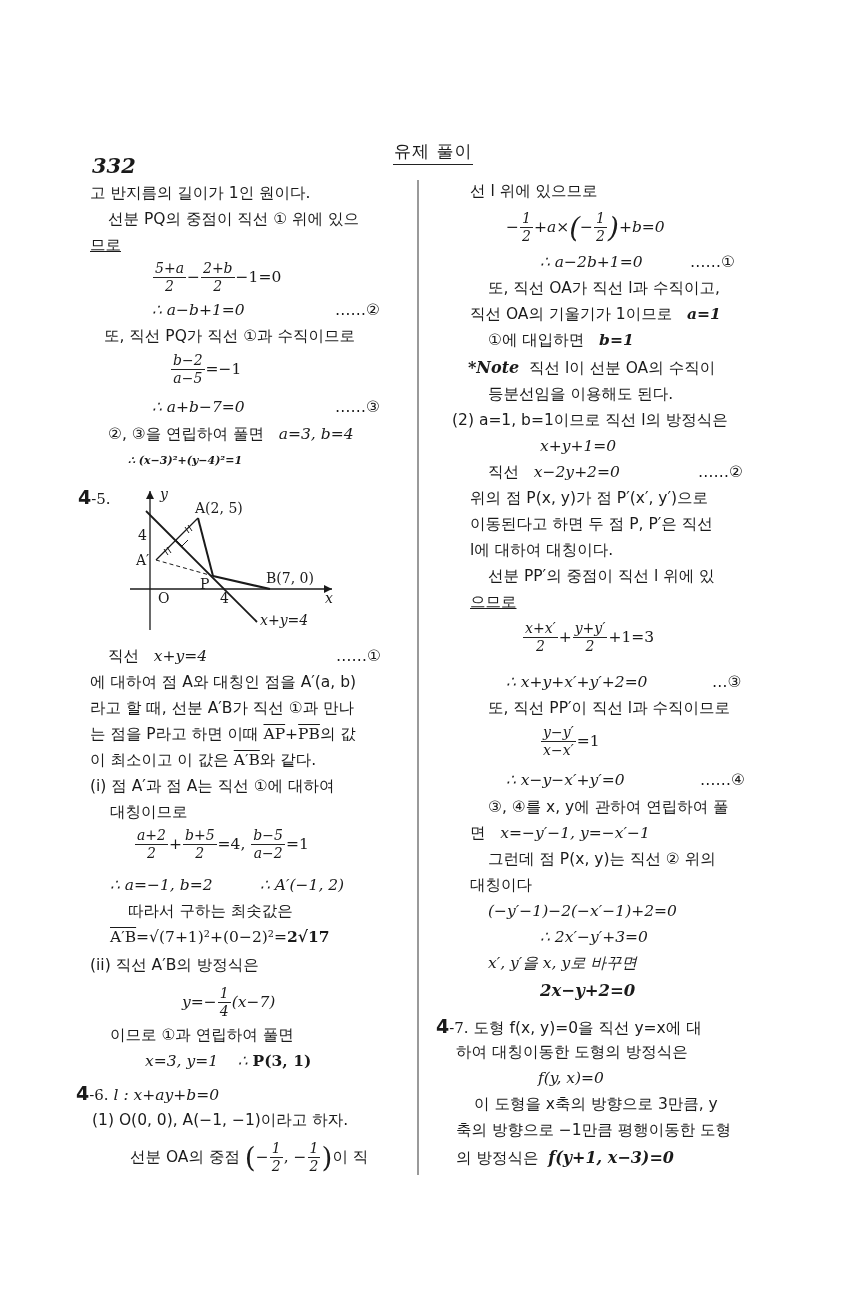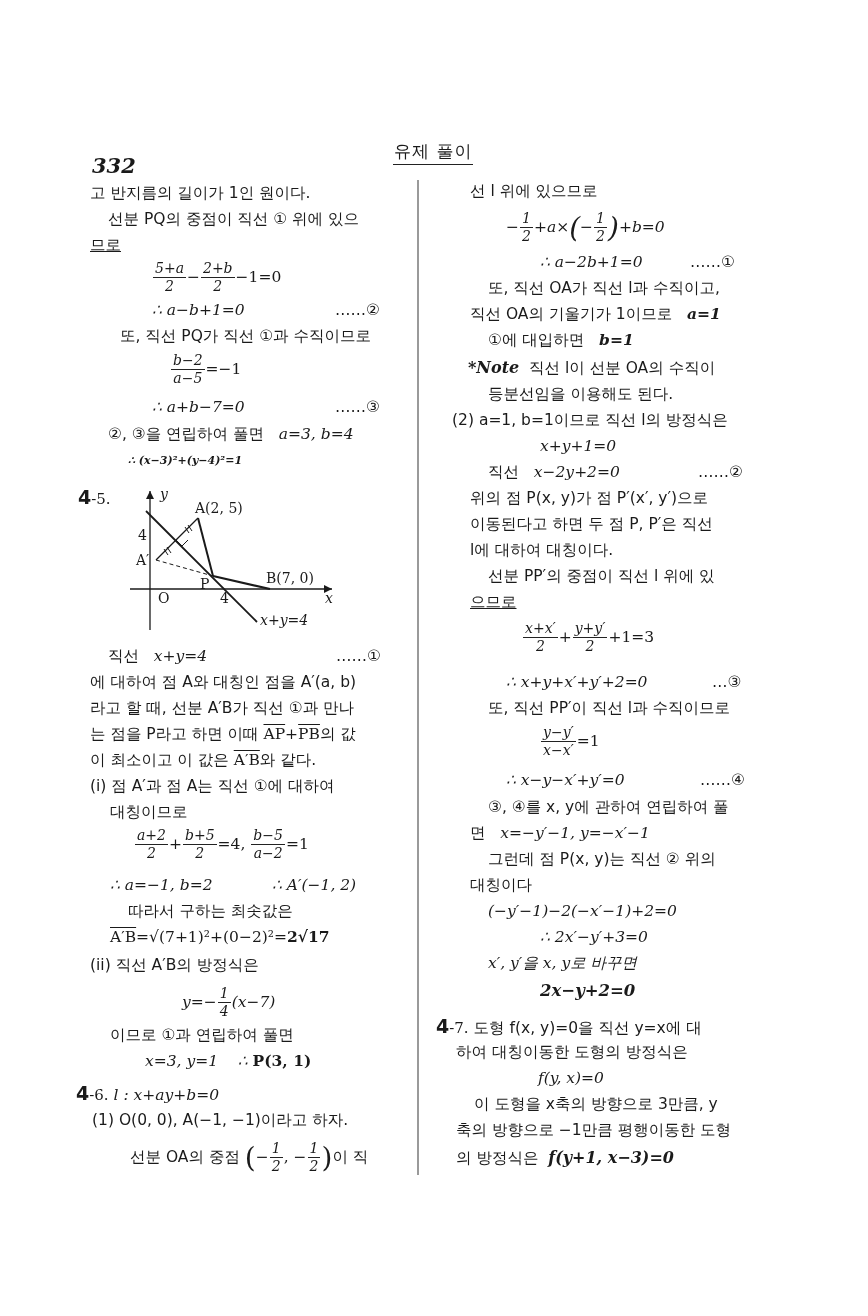--- a/index.html
+++ b/index.html
@@ -32,21 +32,21 @@
 <div>
   <div class="ln" style="left:90px;top:183px">고 반지름의 길이가 1인 원이다.</div>
   <div class="ln" style="left:108px;top:209px">선분 PQ의 중점이 직선 ① 위에 있으</div>
   <div class="ln ul" style="left:90px;top:235px">므로</div>
 
   <div class="ln" style="left:152px;top:260px">
     <span class="frac"><span class="num">5+a</span><span class="den r">2</span></span><span class="r">−</span><span class="frac"><span class="num">2+b</span><span class="den r">2</span></span><span class="r">−1=0</span>
   </div>
   <div class="ln m" style="left:152px;top:300px">∴ a−b+1=0</div>
   <div class="ln" style="left:335px;top:300px">……②</div>
-  <div class="ln" style="left:120px;top:326px">또, 직선 PQ가 직선 ①과 수직이므로</div>
+  <div class="ln" style="left:104px;top:326px">또, 직선 PQ가 직선 ①과 수직이므로</div>
   <div class="ln" style="left:170px;top:352px">
     <span class="frac"><span class="num">b−2</span><span class="den">a−5</span></span><span class="r">=−1</span>
   </div>
   <div class="ln m" style="left:152px;top:397px">∴ a+b−7=0</div>
   <div class="ln" style="left:335px;top:397px">……③</div>
   <div class="ln" style="left:108px;top:424px"><span>②, ③을 연립하여 풀면</span>&nbsp;&nbsp;&nbsp;<span class="m">a=3, b=4</span></div>
   <div class="ln m b" style="left:128px;top:451px;font-size:11px">∴ (x−3)²+(y−4)²=1</div>
 
   <div class="ln" style="left:78px;top:487px"><span class="prob">4</span><span class="probn">-5.</span></div>
 
@@ -83,21 +83,21 @@
   <div class="ln" style="left:90px;top:698px">라고 할 때, 선분 A′B가 직선 ①과 만나</div>
   <div class="ln" style="left:90px;top:724px"><span>는 점을 P라고 하면 이때 </span><span class="ol">AP</span><span class="r">+</span><span class="ol">PB</span><span>의 값</span></div>
   <div class="ln" style="left:90px;top:750px"><span>이 최소이고 이 값은 </span><span class="ol">A′B</span><span>와 같다.</span></div>
   <div class="ln" style="left:90px;top:776px">(i) 점 A′과 점 A는 직선 ①에 대하여</div>
   <div class="ln" style="left:110px;top:802px">대칭이므로</div>
   <div class="ln" style="left:134px;top:827px">
     <span class="frac"><span class="num">a+2</span><span class="den r">2</span></span><span class="r">+</span><span class="frac"><span class="num">b+5</span><span class="den r">2</span></span><span class="r">=4,</span>
     <span class="frac"><span class="num">b−5</span><span class="den">a−2</span></span><span class="r">=1</span>
   </div>
   <div class="ln m" style="left:110px;top:875px">∴ a=−1, b=2</div>
-  <div class="ln m" style="left:272px;top:875px">∴ A′(−1, 2)</div>
+  <div class="ln m" style="left:260px;top:875px">∴ A′(−1, 2)</div>
   <div class="ln" style="left:128px;top:901px">따라서 구하는 최솟값은</div>
   <div class="ln r" style="left:110px;top:927px"><span class="ol">A′B</span><span>=√(7+1)²+(0−2)²=</span><span class="b">2√17</span></div>
   <div class="ln" style="left:90px;top:955px">(ii) 직선 A′B의 방정식은</div>
   <div class="ln m" style="left:182px;top:985px"><span>y=−</span><span class="frac"><span class="num r">1</span><span class="den r">4</span></span><span>(x−7)</span></div>
   <div class="ln" style="left:110px;top:1025px">이므로 ①과 연립하여 풀면</div>
   <div class="ln m" style="left:145px;top:1051px"><span>x=3, y=1</span>&nbsp;&nbsp;&nbsp;&nbsp;<span>∴</span> <span class="r b">P(3, 1)</span></div>
 
   <div class="ln" style="left:76px;top:1083px"><span class="prob">4</span><span class="probn">-6.</span> <span class="m">l : x+ay+b=0</span></div>
   <div class="ln" style="left:92px;top:1110px">(1) O(0, 0), A(−1, −1)이라고 하자.</div>
   <div class="ln" style="left:130px;top:1140px">

